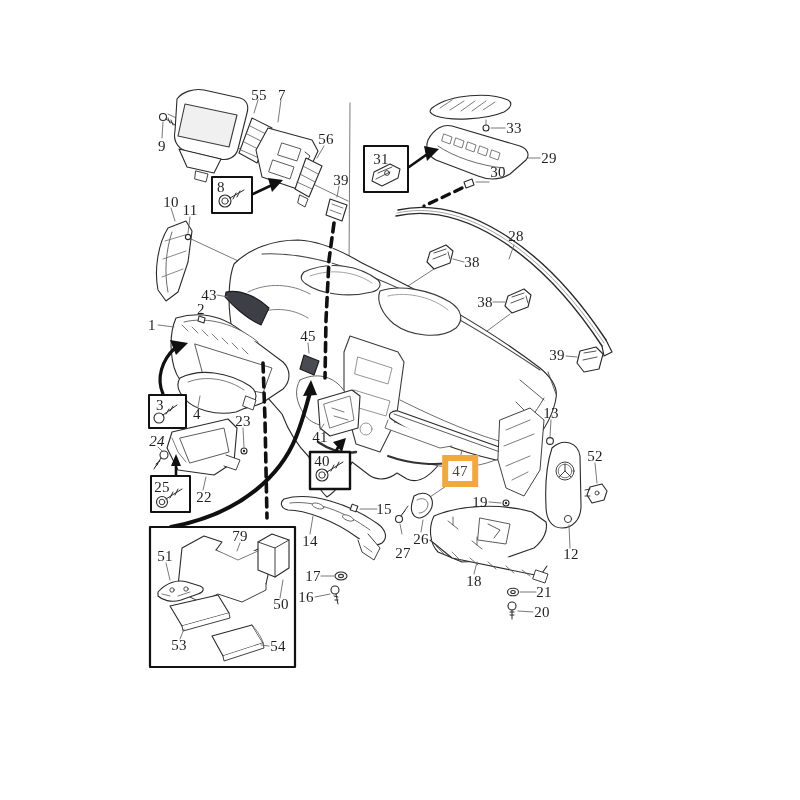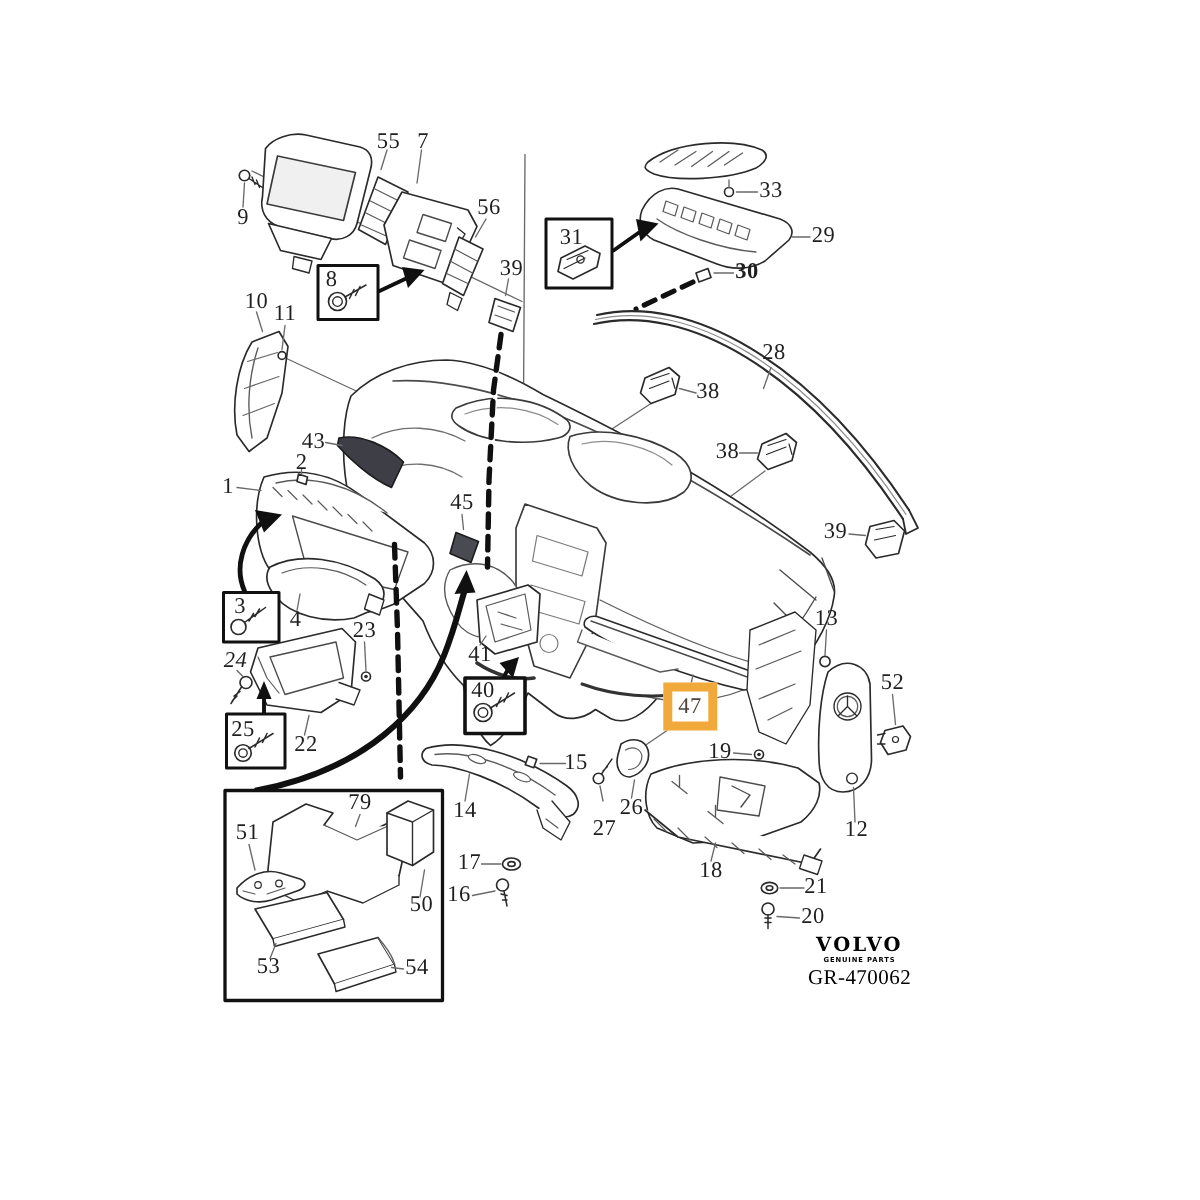--- a/index.html
+++ b/index.html
@@ -403,21 +403,21 @@
 <div class="labels" id="labels-layer">
       <span class="plabel" style="left: 259px; top: 95px;">55</span>
       <span class="plabel" style="left: 282px; top: 95px;">7</span>
       <span class="plabel" style="left: 162px; top: 146px;">9</span>
       <span class="plabel" style="left: 326px; top: 139px;">56</span>
       <span class="plabel" style="left: 221px; top: 187px;">8</span>
       <span class="plabel" style="left: 341px; top: 180px;">39</span>
       <span class="plabel" style="left: 381px; top: 159px;">31</span>
       <span class="plabel" style="left: 514px; top: 128px;">33</span>
       <span class="plabel" style="left: 549px; top: 158px;">29</span>
-      <span class="plabel" style="left: 498px; top: 182px; font-weight: bold;">30</span>
+      <span class="plabel" style="left: 498px; top: 172px;">30</span>
       <span class="plabel" style="left: 171px; top: 202px;">10</span>
       <span class="plabel" style="left: 190px; top: 210px;">11</span>
       <span class="plabel" style="left: 516px; top: 236px;">28</span>
       <span class="plabel" style="left: 472px; top: 262px;">38</span>
       <span class="plabel" style="left: 485px; top: 302px;">38</span>
       <span class="plabel" style="left: 209px; top: 295px;">43</span>
       <span class="plabel" style="left: 201px; top: 309px;">2</span>
       <span class="plabel" style="left: 152px; top: 325px;">1</span>
       <span class="plabel" style="left: 308px; top: 336px;">45</span>
       <span class="plabel" style="left: 557px; top: 355px;">39</span>
@@ -445,19 +445,14 @@
       <span class="plabel" style="left: 544px; top: 592px;">21</span>
       <span class="plabel" style="left: 306px; top: 597px;">16</span>
       <span class="plabel" style="left: 281px; top: 604px;">50</span>
       <span class="plabel" style="left: 542px; top: 612px;">20</span>
       <span class="plabel" style="left: 179px; top: 645px;">53</span>
       <span class="plabel" style="left: 278px; top: 646px;">54</span>
     </div>
 
 <div class="top-margin-mask"></div>
 
-<div class="brand">
-  <div class="wordmark">VOLVO</div>
-  <div class="tagline">GENUINE PARTS</div>
-  <div class="drawing-no">GR-470062</div>
+
 </div>
 
-</div>
-
 </body></html>

